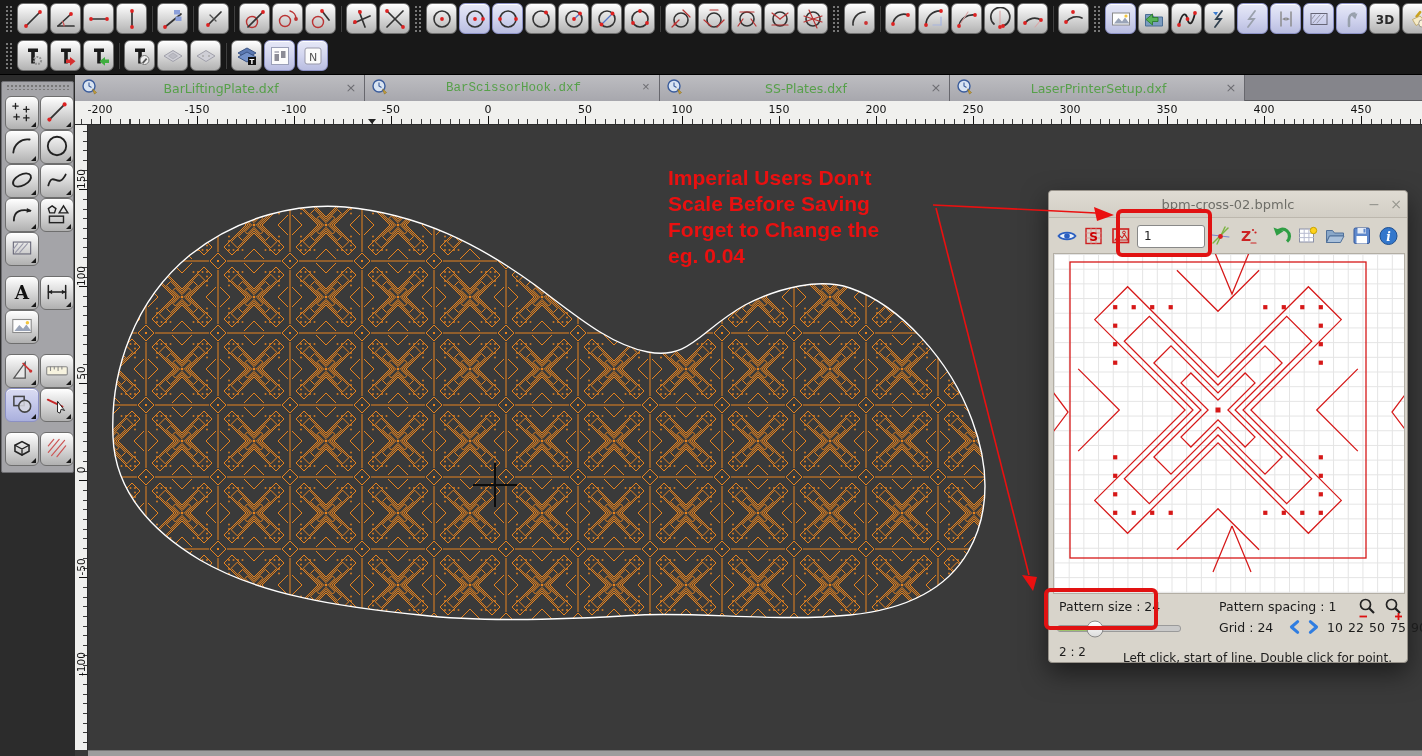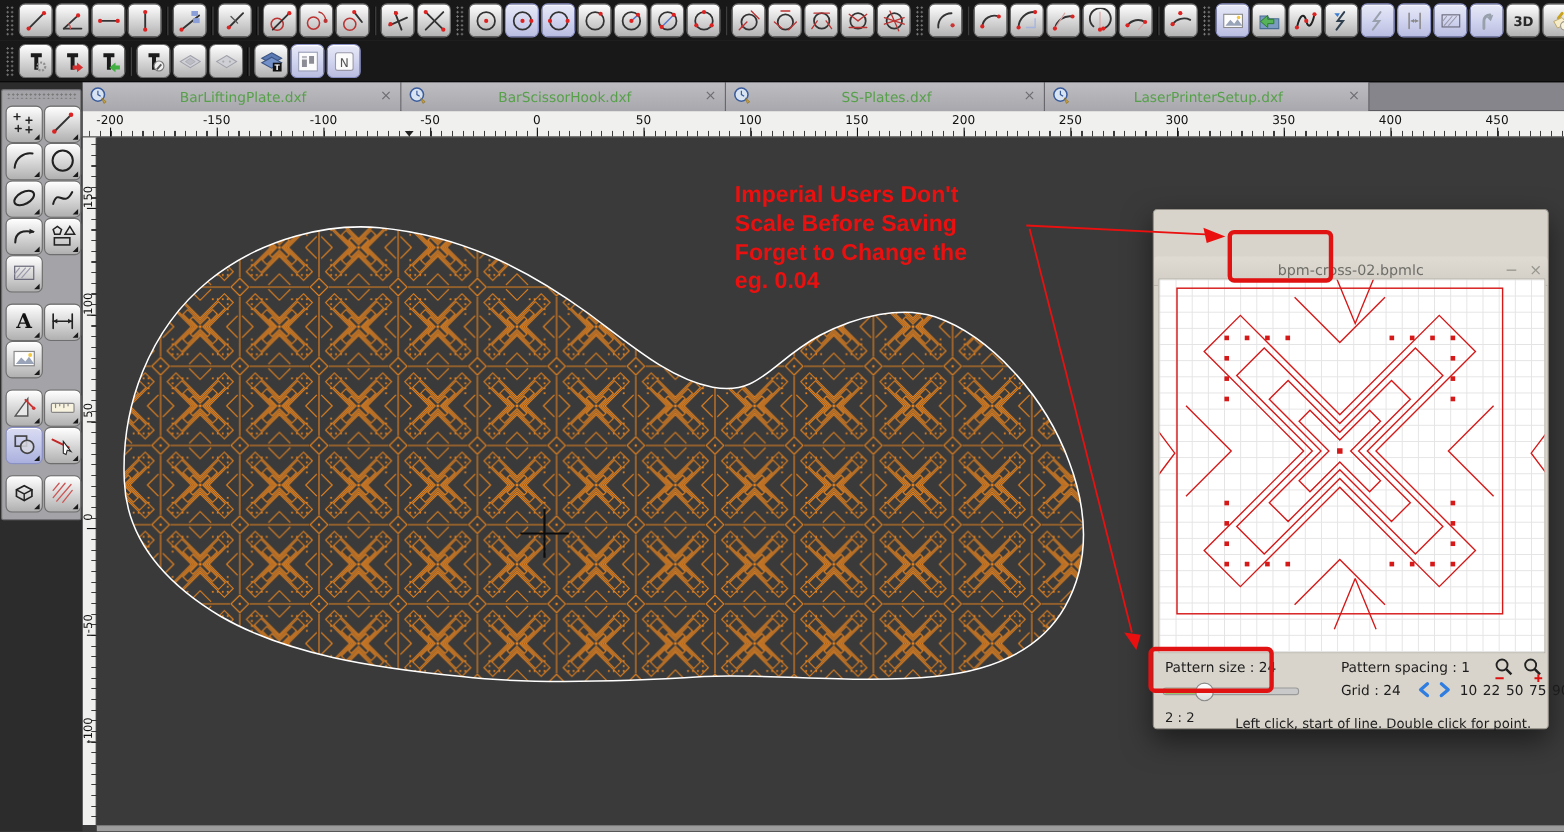--- a/index.html
+++ b/index.html
@@ -74,21 +74,21 @@
     font-family:"Liberation Sans",sans-serif;font-weight:bold;font-size:21px;line-height:26px;}
   .overlay{position:absolute;left:0;top:0;z-index:9;pointer-events:none;}
   .hscroll{position:absolute;left:88px;top:750px;width:1334px;height:6px;background:#9d9d9d;
     border-top:1px solid #777;box-sizing:border-box;}
 
   
   .dialog{position:absolute;left:960px;top:65px;width:360px;height:473px;z-index:5;
     background:#d8d4cb;border:1px solid #97928a;border-radius:4px;box-sizing:border-box;
     box-shadow:0 10px 26px rgba(0,0,0,0.5);}
   .dlg-title{height:26px;display:flex;align-items:center;border-bottom:1px solid #bcb7ad;
-    background:linear-gradient(#dfdbd3,#d2cec5);border-radius:4px 4px 0 0;margin-top:42px;}
+    background:linear-gradient(#dfdbd3,#d2cec5);border-radius:4px 4px 0 0;}
   .dlg-title .ttext{flex:1;text-align:center;font-size:13px;color:#6e6e68;}
   .dlg-title .wbtn{width:22px;text-align:center;color:#97978f;font-size:14px;}
   .dlg-toolbar{height:36px;display:flex;align-items:center;gap:5px;padding:0 7px;}
   .scale-input{width:68px;height:23px;border:1px solid #888;border-radius:3px;background:#fff;
     font-size:12px;padding:0 0 0 6px;box-sizing:border-box;font-family:"DejaVu Sans",sans-serif;color:#222;}
   .dlg-sp{flex:1;}
   .dlg-preview{position:absolute;left:4px;top:62px;width:352px;height:341px;background:#fff;
     border:1px solid #b3aea4;box-sizing:border-box;overflow:hidden;
     background-image:linear-gradient(to right,#e4e4e4 1px,transparent 1px),
                      linear-gradient(to bottom,#e4e4e4 1px,transparent 1px);
@@ -588,21 +588,21 @@
   <div class="tabbar" id="tabbar">
       <div class="tab" style="width: 290px; box-sizing: border-box; gap: 37px;">
         <span><svg width="17" height="17" viewBox="0 0 17 17">
             <circle cx="8" cy="8" r="6" fill="#d9e4f2" stroke="#3a5c9c" stroke-width="1.4"></circle>
             <path d="M8 4.5 V8 l2.5 1.5" stroke="#3a5c9c" stroke-width="1.1" fill="none"></path>
             <path d="M11.5 11 l4 3.5 -2 1.5z" fill="#caa33c" stroke="#8a6d20" stroke-width="0.6"></path>
           </svg></span>
         <span class="tlabel">BarLiftingPlate.dxf</span>
         <span class="tclose">×</span>
       </div>
-      <div class="tab" style="width: 295px; box-sizing: border-box;">
+      <div class="tab" style="width: 295px; box-sizing: border-box; font-family: Liberation Mono, monospace;">
         <span><svg width="17" height="17" viewBox="0 0 17 17">
             <circle cx="8" cy="8" r="6" fill="#d9e4f2" stroke="#3a5c9c" stroke-width="1.4"></circle>
             <path d="M8 4.5 V8 l2.5 1.5" stroke="#3a5c9c" stroke-width="1.1" fill="none"></path>
             <path d="M11.5 11 l4 3.5 -2 1.5z" fill="#caa33c" stroke="#8a6d20" stroke-width="0.6"></path>
           </svg></span>
         <span class="tlabel">BarScissorHook.dxf</span>
         <span class="tclose">×</span>
       </div>
       <div class="tab" style="width: 290px; box-sizing: border-box;">
         <span><svg width="17" height="17" viewBox="0 0 17 17">

